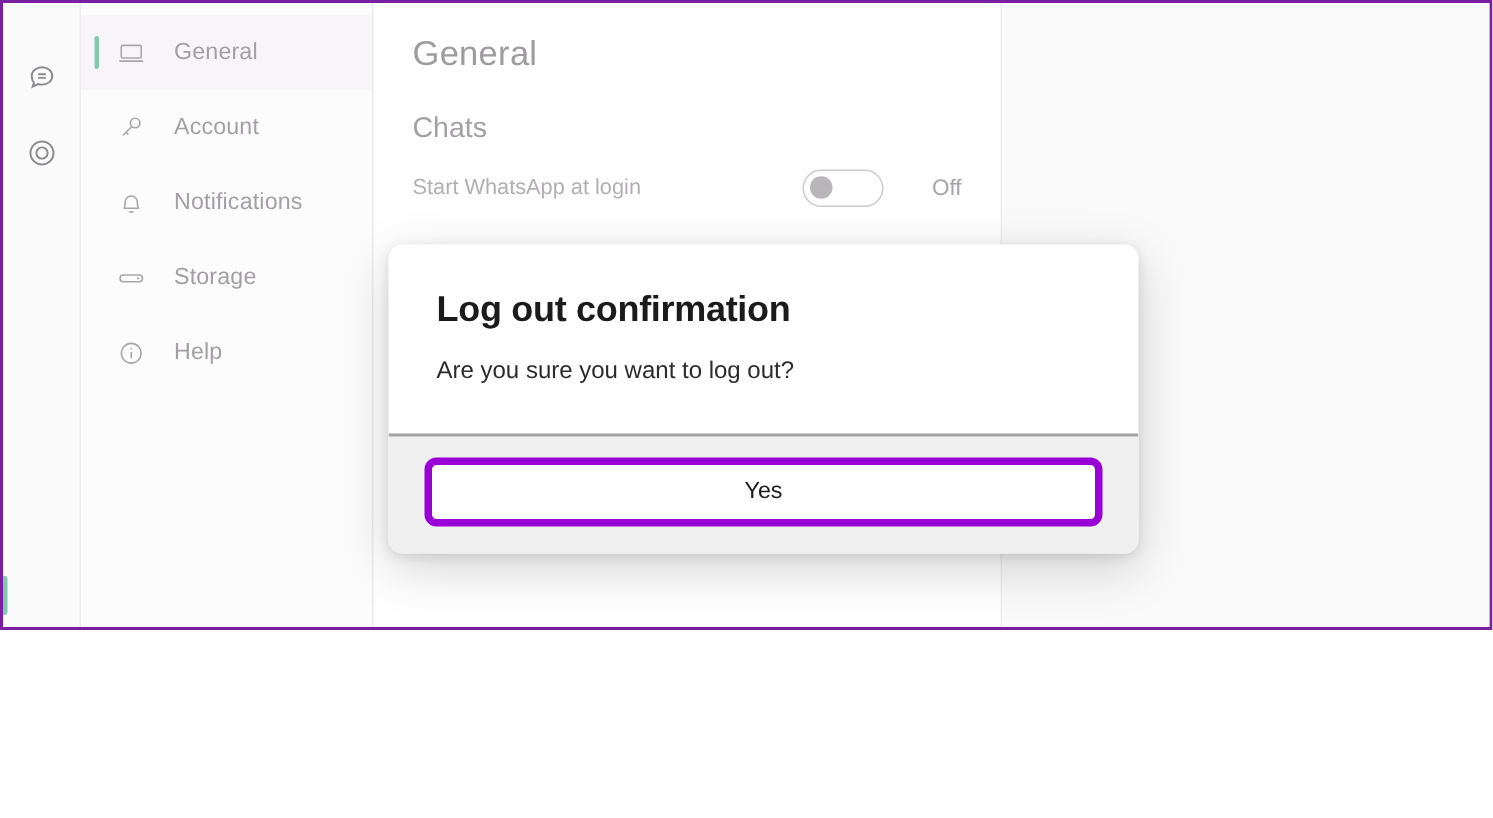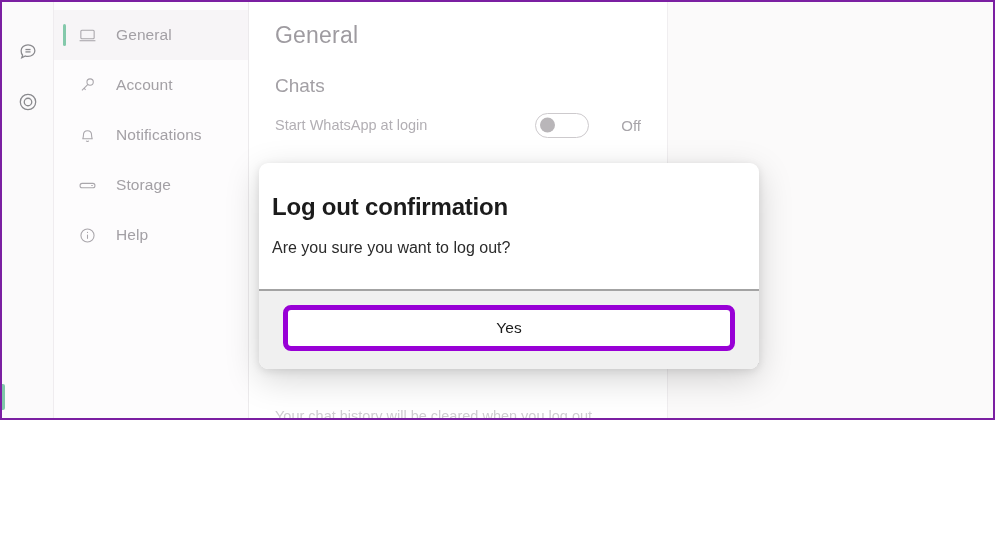--- a/index.html
+++ b/index.html
@@ -214,21 +214,21 @@
   #logout-dialog {
     position: absolute;
     left: 257px; top: 161px;
     width: 500px;
     border-radius: 9px;
     background: #ffffff;
     box-shadow: 0 10px 34px rgba(0,0,0,.17), 0 2px 8px rgba(0,0,0,.10);
     overflow: hidden;
     z-index: 10;
   }
-  #dialog-body { padding: 30px 30px 26px 13px; }
+  #dialog-body { padding: 30px 30px 26px 32px; }
   #dialog-title {
     font-size: 24px;
     font-weight: 600;
     color: #1b1b1b;
     margin-bottom: 18px;
     letter-spacing: -.2px;
   }
   #dialog-message {
     font-size: 16px;
     color: #2b2b2b;
@@ -365,21 +365,20 @@
     <div id="login-section-title">Chats</div>
 
     <div id="startup-row">
       <span id="startup-label">Start WhatsApp at login</span>
       <span id="startup-toggle">
         <span class="knob"></span>
       </span>
       <span id="startup-state">Off</span>
     </div>
 
-    <div id="logout-note">Your chat history will be cleared when you log out</div>
   </div>
 
   <div id="device-panel">
     <div id="device-circle"></div>
     <div id="device-heading">Windows</div>
     <div id="device-desc">
       <div>t keeping your phone online.</div>
       <div>vices and 1 phone at the same</div>
     </div>
     <div id="device-encryption">End-to-end encrypted</div>

